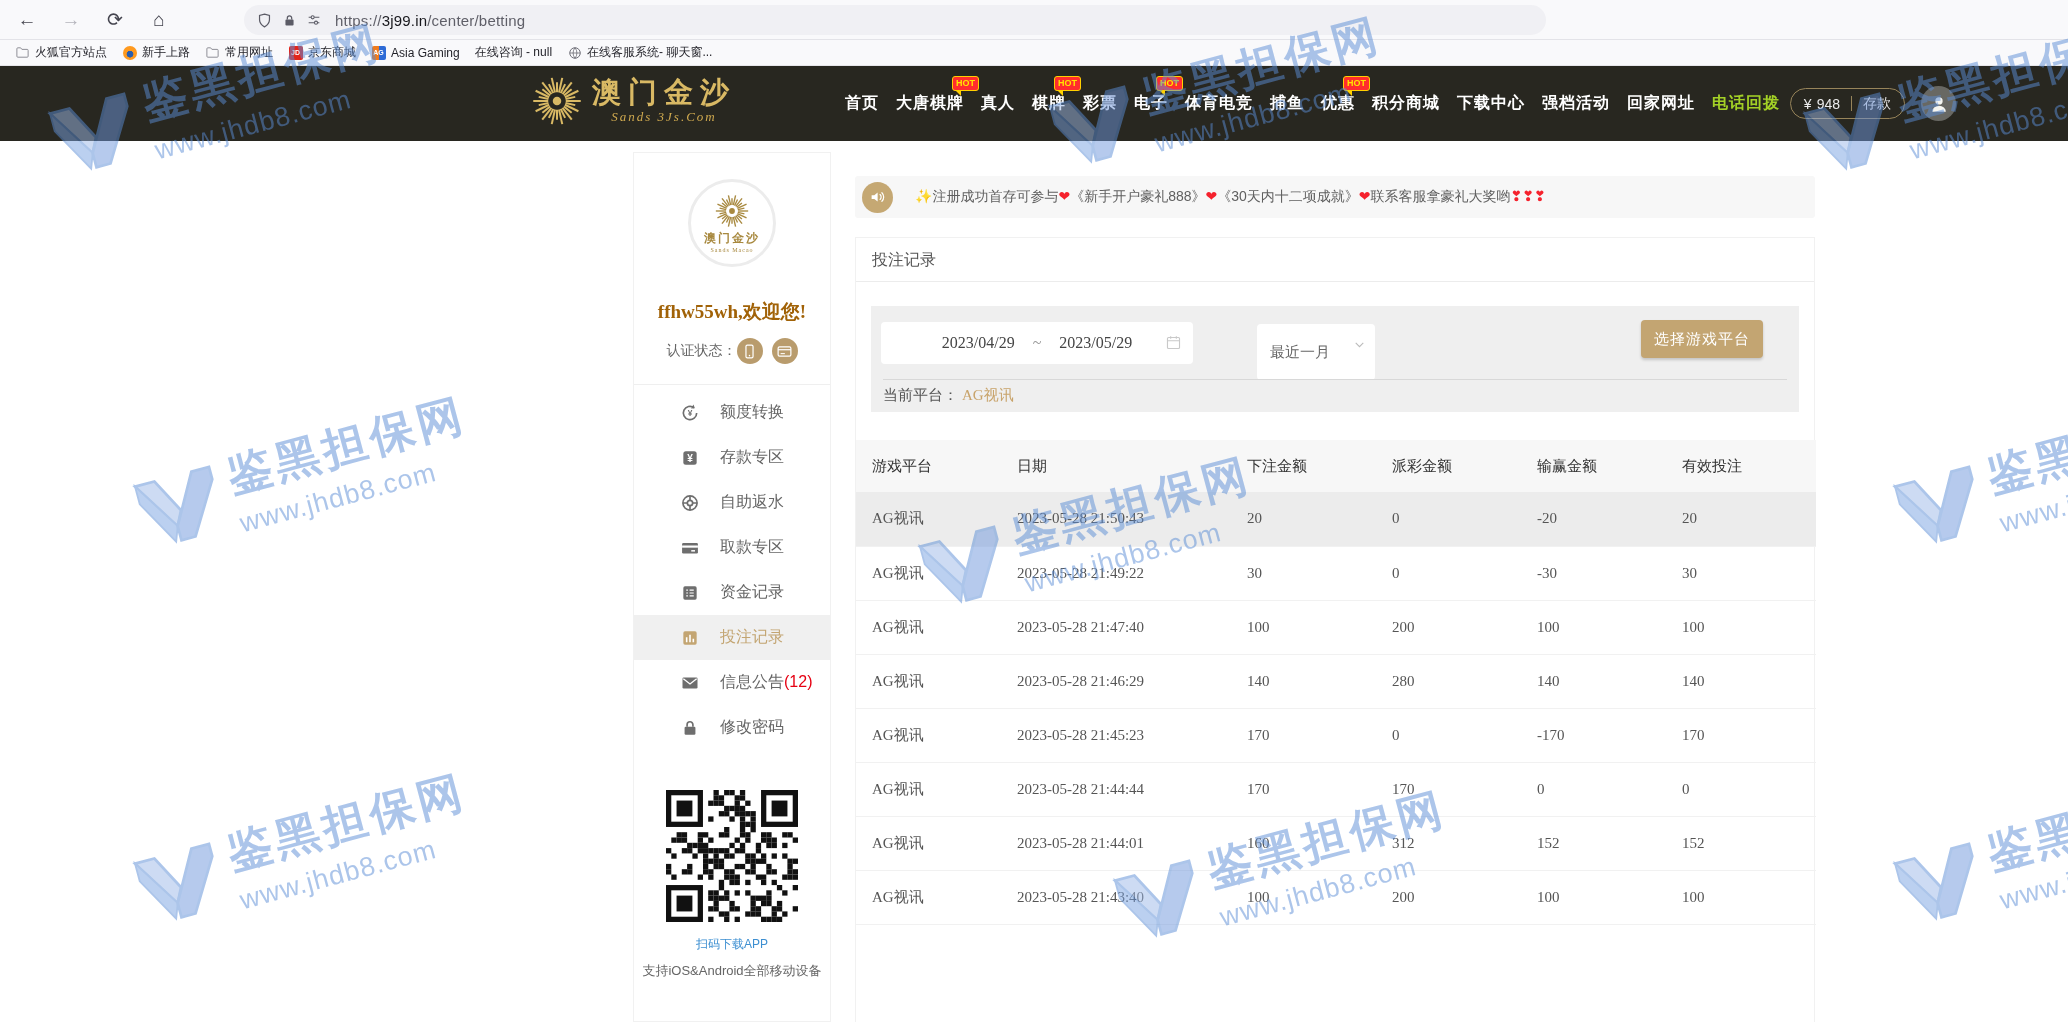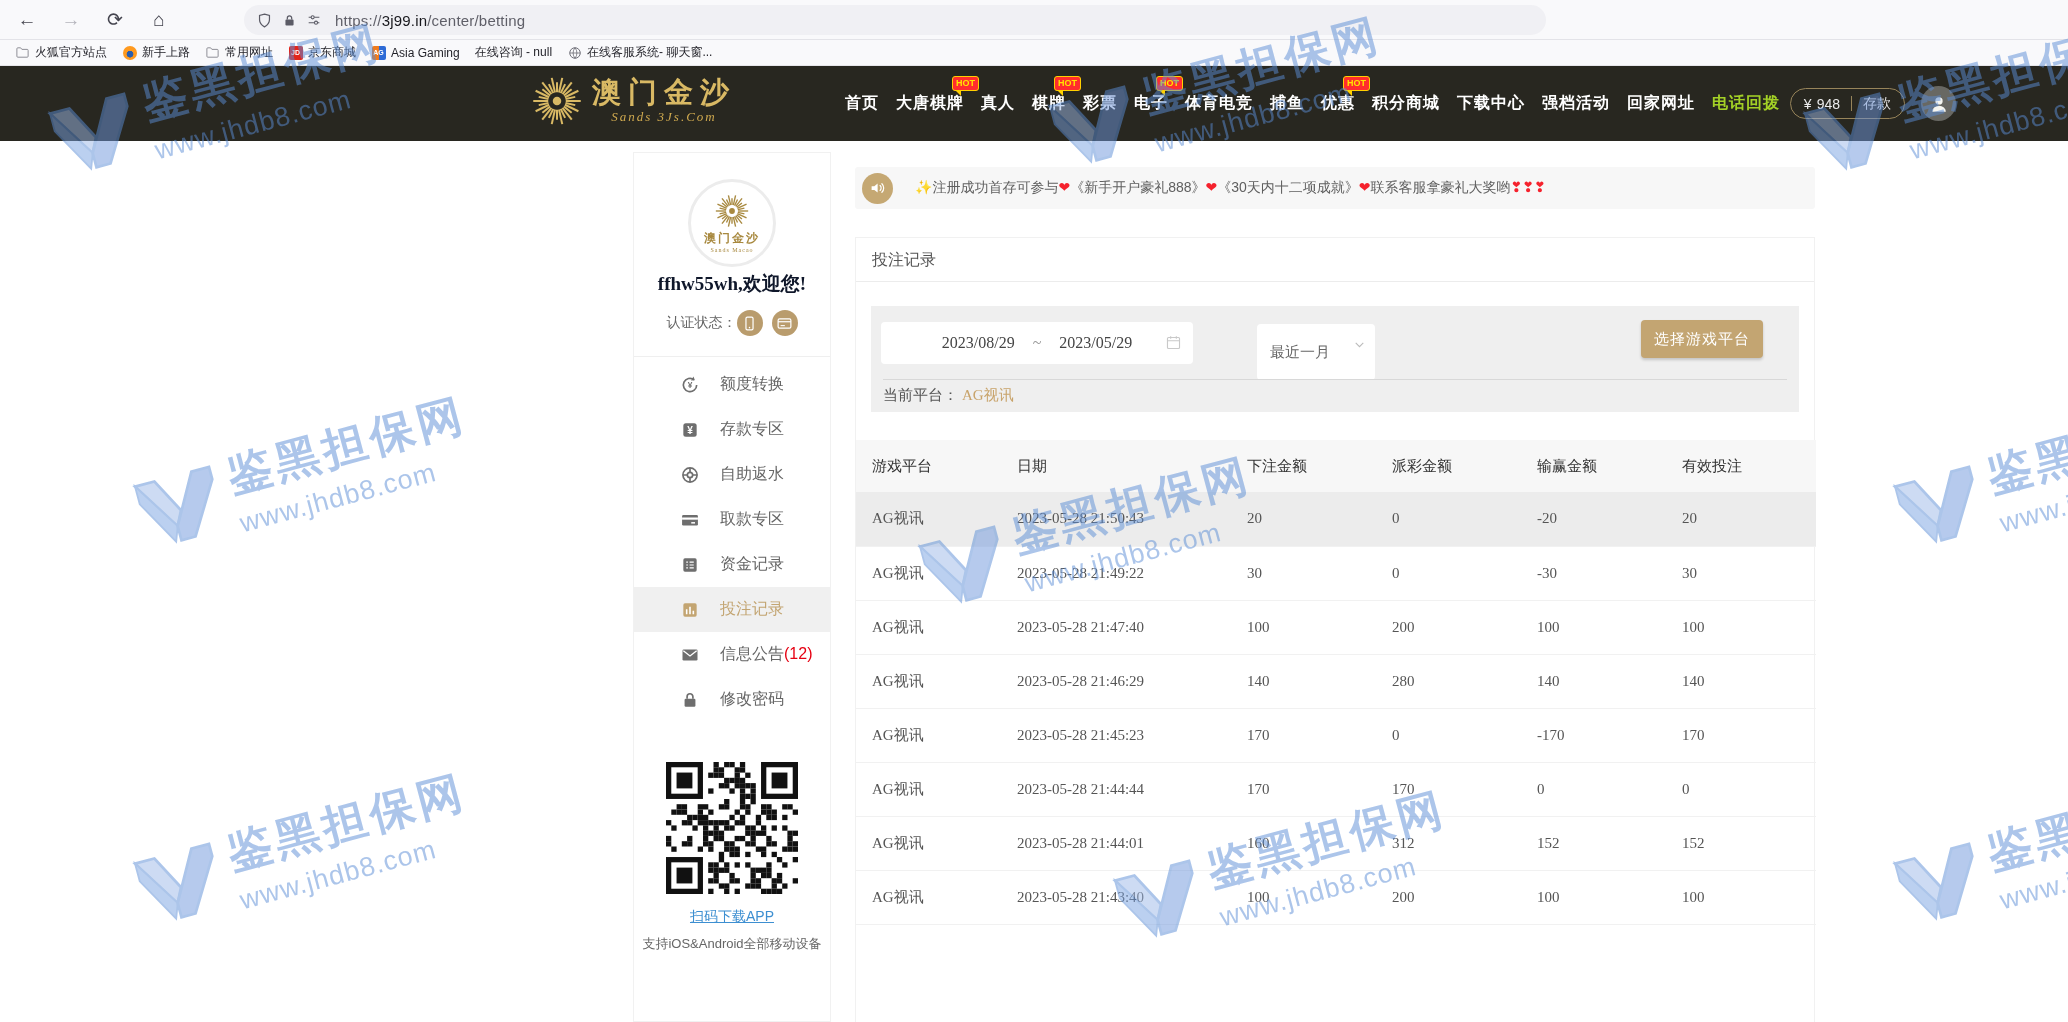--- a/index.html
+++ b/index.html
@@ -93,40 +93,40 @@
     background:#fff; border:1px solid #f1f1f1; z-index:1;
   }
   .user { text-align:center; padding-top:26px; }
   .user-avatar {
     width:88px; height:88px; margin:0 auto; border-radius:50%; border:3px solid #ececec;
     display:flex; flex-direction:column; align-items:center; justify-content:center; color:#a8893f;
   }
   .user-avatar .s-sun { width:34px; height:34px; }
   .ua-t1 { font-family:"Liberation Serif", serif; font-weight:bold; font-size:12px; letter-spacing:2px; margin-top:2px; }
   .ua-t2 { font-family:"Liberation Serif", serif; font-size:6px; letter-spacing:1px; }
-  .welcome { margin-top:4px; font-family:"Liberation Serif", serif; font-weight:bold; font-size:19px; color:#0f172a; }
+  .welcome { margin-top:32px; font-family:"Liberation Serif", serif; font-weight:bold; font-size:19px; color:#a16207; }
   .auth { margin-top:13px; display:flex; align-items:center; justify-content:center; font-size:14px; color:#666; }
   .auth-ic { width:26px; height:26px; border-radius:50%; background:#b99c6d; display:flex; align-items:center; justify-content:center; }
   .auth-ic svg { width:17px; height:17px; }
   .side-divider { margin-top:20px; border-top:1px solid #efefef; }
   .menu { margin-top:5px; }
   .mi { height:45px; display:flex; align-items:center; padding-left:46px; gap:20px; font-size:16px; color:#666; cursor:pointer; }
   .mi .ic { width:20px; height:20px; color:#6e6e6e; flex:none; }
   .mi .ic svg { width:20px; height:20px; display:block; }
   .mi.active { background:#f0f0f0; color:#c3a572; }
   .mi.active .ic { color:#c3a572; }
   .mi .badge { color:#e60012; }
   .qrsec { margin-top:40px; text-align:center; }
   .qrsec svg { display:block; margin:0 auto; }
-  .qr-caption { margin-top:14px; font-size:14px; color:#3d8fd1;text-decoration:underline; }
+  .qr-caption { margin-top:14px; font-size:12px; color:#3d8fd1; }
   .qr-note { margin-top:9px; font-size:13px; color:#666; }
 
   
   .announce {
-    position:absolute; left:855px; top:167px; width:960px; height:42px;
+    position:absolute; left:855px; top:176px; width:960px; height:42px;
     background:#f7f7f7; border-radius:3px; display:flex; align-items:center; z-index:1;
   }
   .speaker {
     width:31px; height:31px; border-radius:50%; background:#c5a873; margin-left:7px;
     display:flex; align-items:center; justify-content:center; flex:none;
   }
   .speaker svg { width:18px; height:18px; }
   .marquee { margin-left:22px; font-size:14px; color:#5f5f5f; white-space:nowrap; overflow:hidden; }
   .marquee .heart { color:#f5222d; }
   .marquee .spark { color:#f0b400; }
@@ -665,21 +665,21 @@
         <path d="M17.2 6.3a8 8 0 0 1 0 11.4" stroke="#fff" stroke-width="1.6" fill="none" stroke-linecap="round"></path>
       </svg>
   </div>
   <div class="marquee" id="marquee"><span class="spark">✨</span><span>注册成功首存可参与</span><span class="heart">❤</span><span>《新手开户豪礼888》</span><span class="heart">❤</span><span>《30天内十二项成就》</span><span class="heart">❤</span><span>联系客服拿豪礼大奖哟</span><span class="heart">❣❣❣</span></div>
 </div>
 
 <div class="panel">
   <div class="panel-title">投注记录</div>
   <div class="filterbox">
     <div class="daterange">
-      <span>2023/08/29</span>
+      <span>2023/04/29</span>
       <span class="tilde">~</span>
       <span>2023/05/29</span>
       <span class="cal">
         <svg width="17" height="17" viewBox="0 0 24 24">
             <rect x="3.5" y="5" width="17" height="15.5" rx="1.5" fill="none" stroke="currentColor" stroke-width="1.6"></rect>
             <path d="M3.5 9.5h17M8 3.2v3.6M16 3.2v3.6" stroke="currentColor" stroke-width="1.6" fill="none"></path>
           </svg>
       </span>
     </div>
     <div class="range-select">

